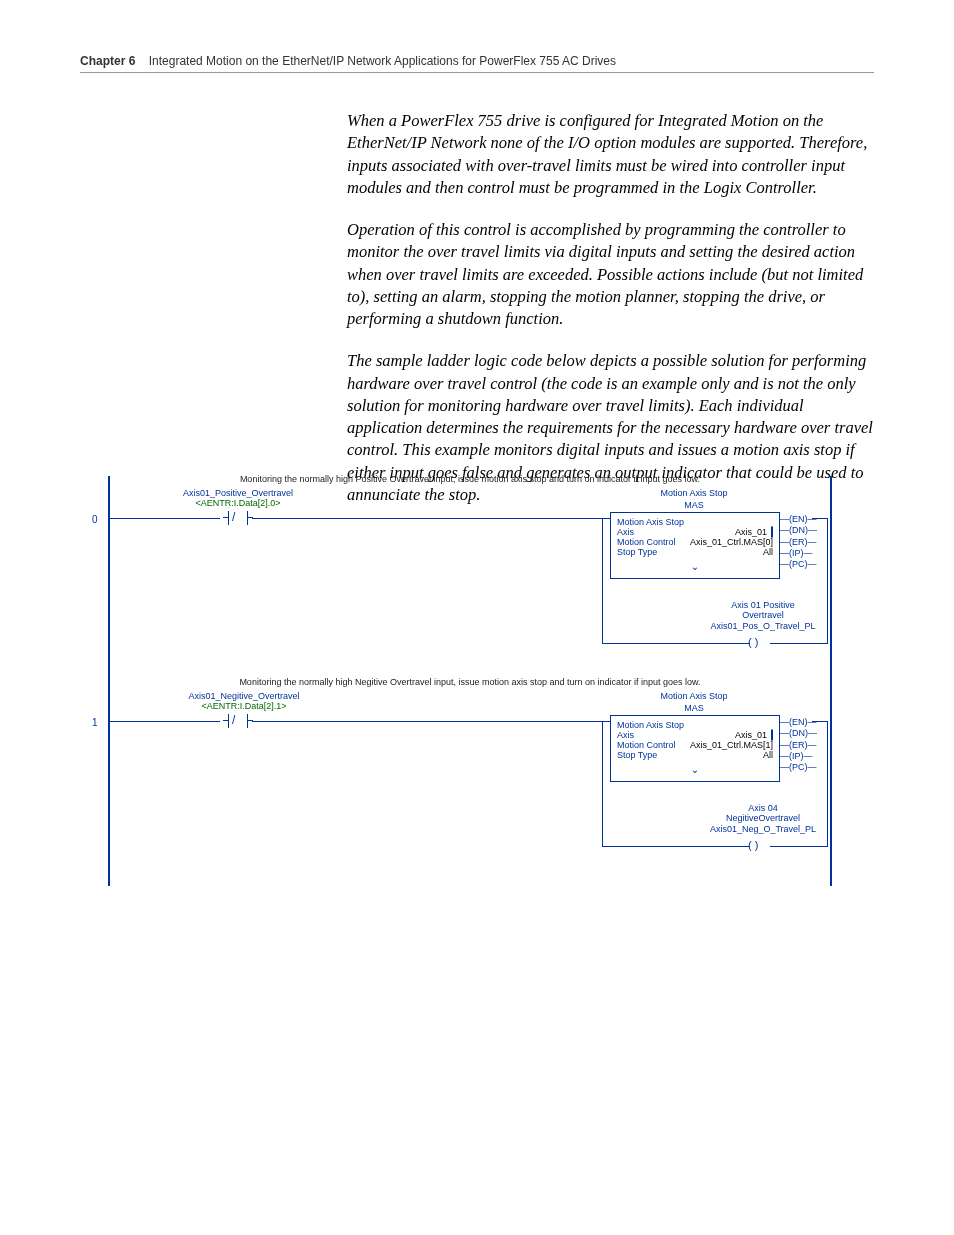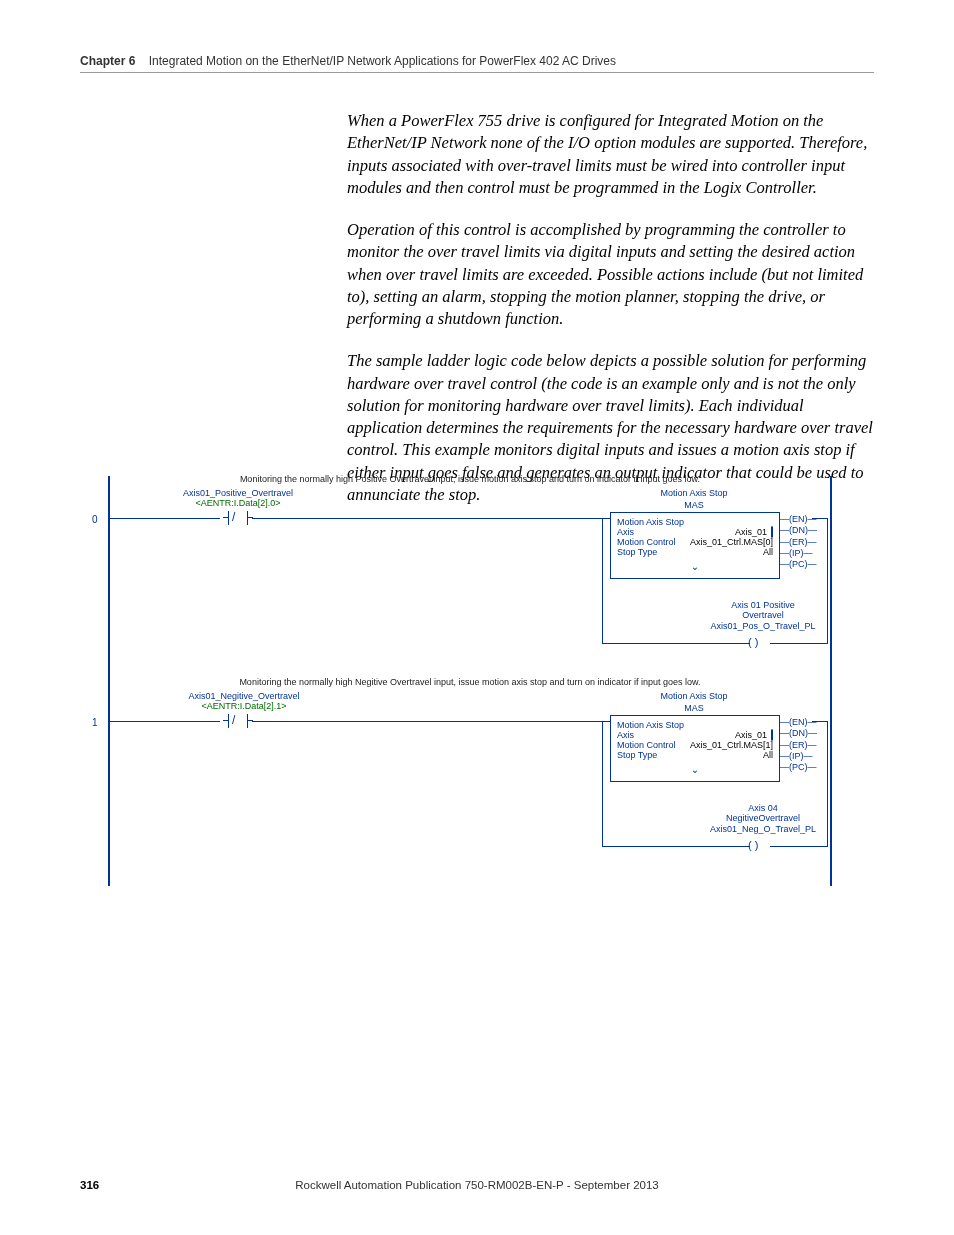--- a/index.html
+++ b/index.html
@@ -176,21 +176,21 @@
     font-weight: 700;
     color: #000;
   }
 </style>
 </head>
 <body>
 <div class="page">
 
 <div class="hdr">
   <span class="chap">Chapter 6</span>
-  <span>Integrated Motion on the EtherNet/IP Network Applications for PowerFlex 402 AC Drives</span>
+  <span>Integrated Motion on the EtherNet/IP Network Applications for PowerFlex 755 AC Drives</span>
 </div>
 
 
 <div class="body-col">
   <p>When a PowerFlex 755 drive is configured for Integrated Motion on the EtherNet/IP Network none of the I/O option modules are supported. Therefore, inputs associated with over-travel limits must be wired into controller input modules and then control must be programmed in the Logix Controller.</p>
   <p>Operation of this control is accomplished by programming the controller to monitor the over travel limits via digital inputs and setting the desired action when over travel limits are exceeded. Possible actions include (but not limited to), setting an alarm, stopping the motion planner, stopping the drive, or performing a shutdown function.</p>
   <p>The sample ladder logic code below depicts a possible solution for performing hardware over travel control (the code is an example only and is not the only solution for monitoring hardware over travel limits). Each individual application determines the requirements for the necessary hardware over travel control. This example monitors digital inputs and issues a motion axis stop if either input goes false and generates an output indicator that could be used to annunciate the stop.</p>
 </div>
 
 <div class="ladder-wrap">
@@ -312,18 +312,14 @@
       <div>NegitiveOvertravel</div>
       <div>Axis01_Neg_O_Travel_PL</div>
     </div>
     <div class="coil" style="left:638px; top:160px;">(&nbsp;)</div>
     <div class="rail-line" style="left:660px; top:167px; width:58px;"></div>
     <div class="branch-v" style="left:717px; top:42px; height:125px;"></div>
   </div>
 
 </div>
 
-<div class="footer">
-  <span class="pnum">316</span>
-  <span>Rockwell Automation Publication 750-RM002B-EN-P - September 2013</span>
+
 </div>
 
-</div>
-
 </body></html>

